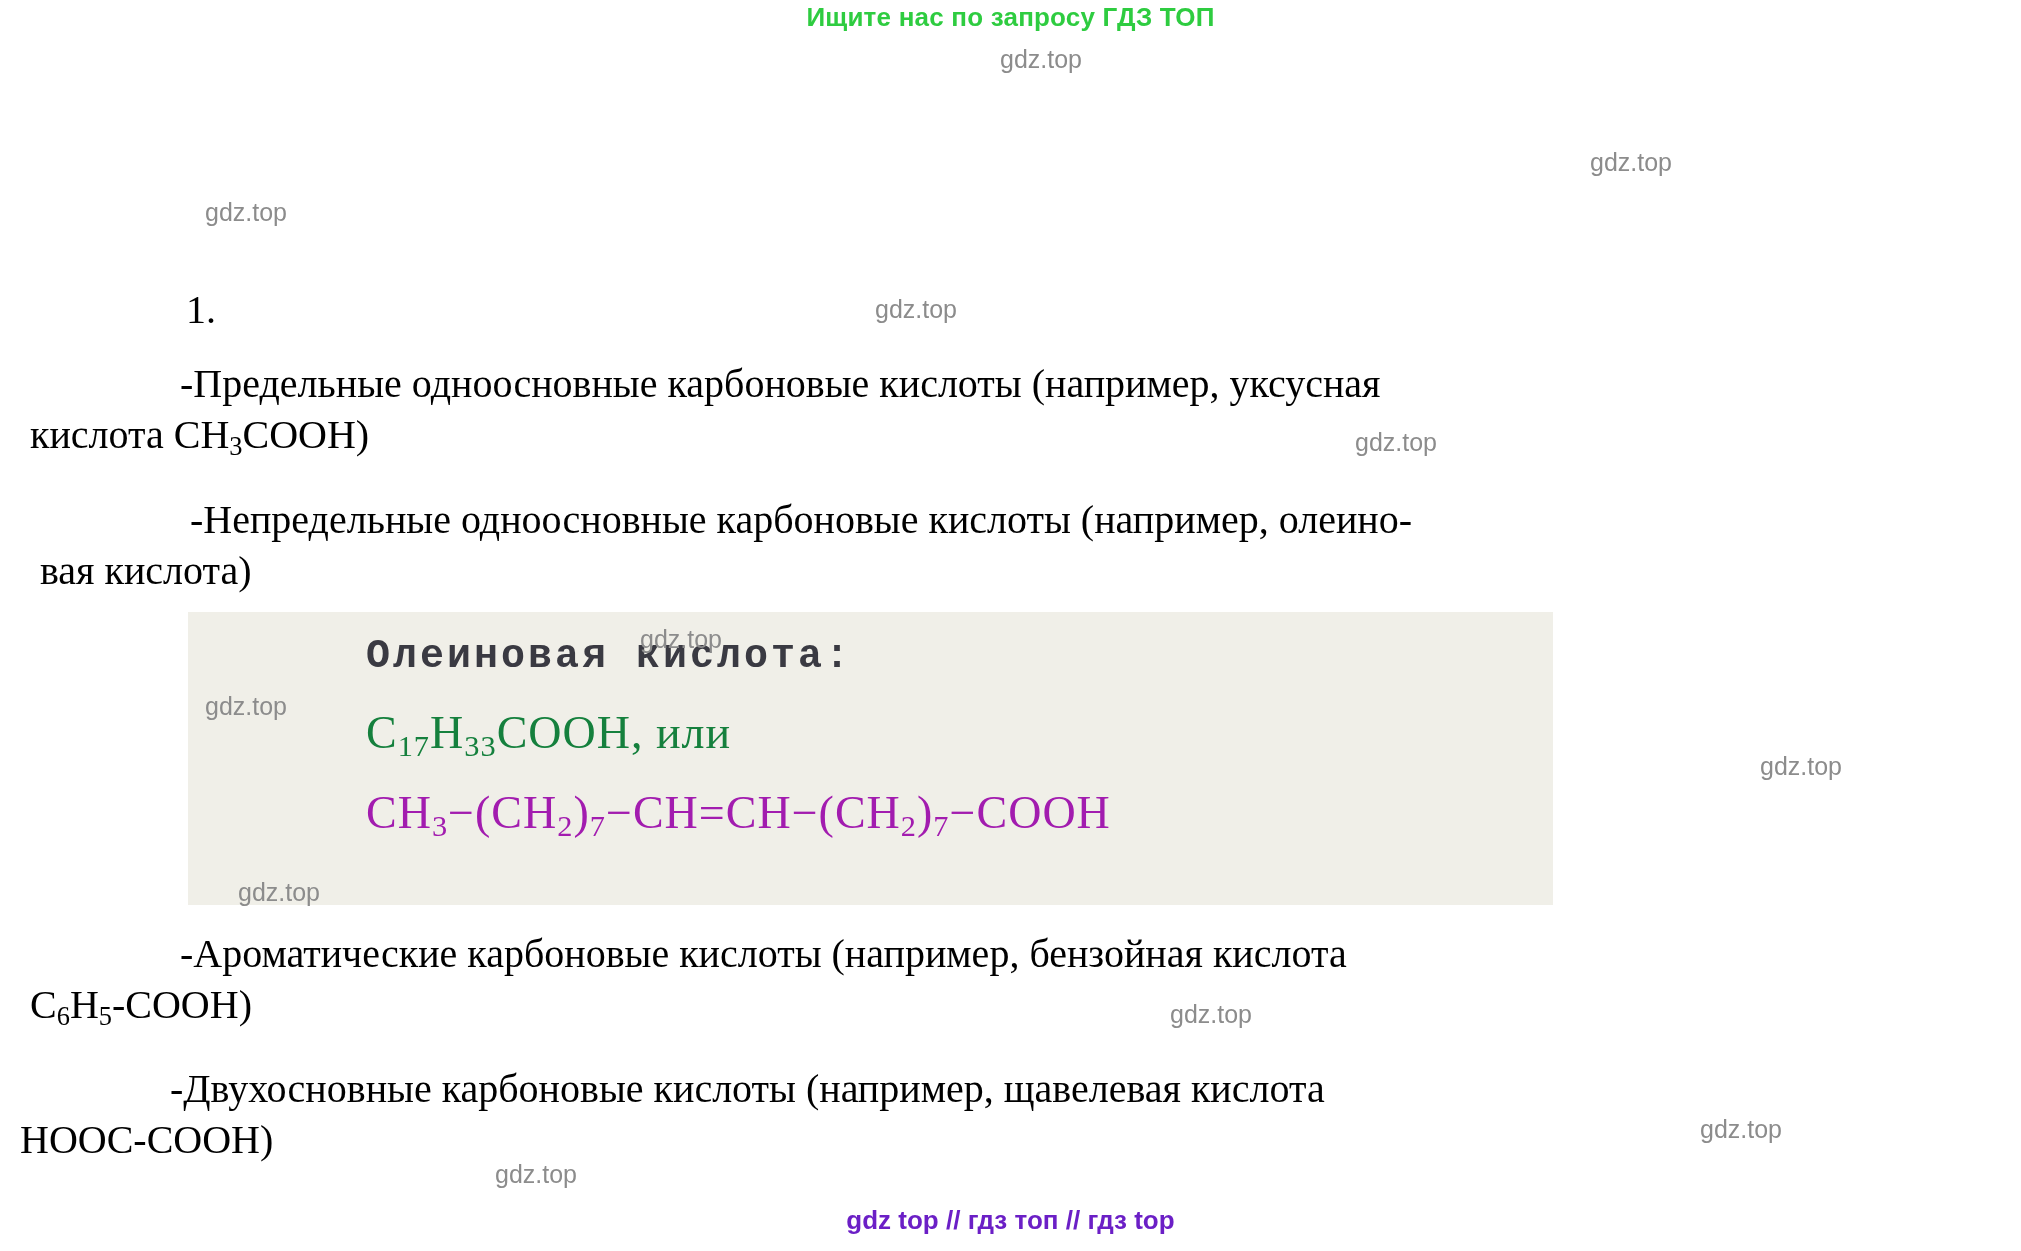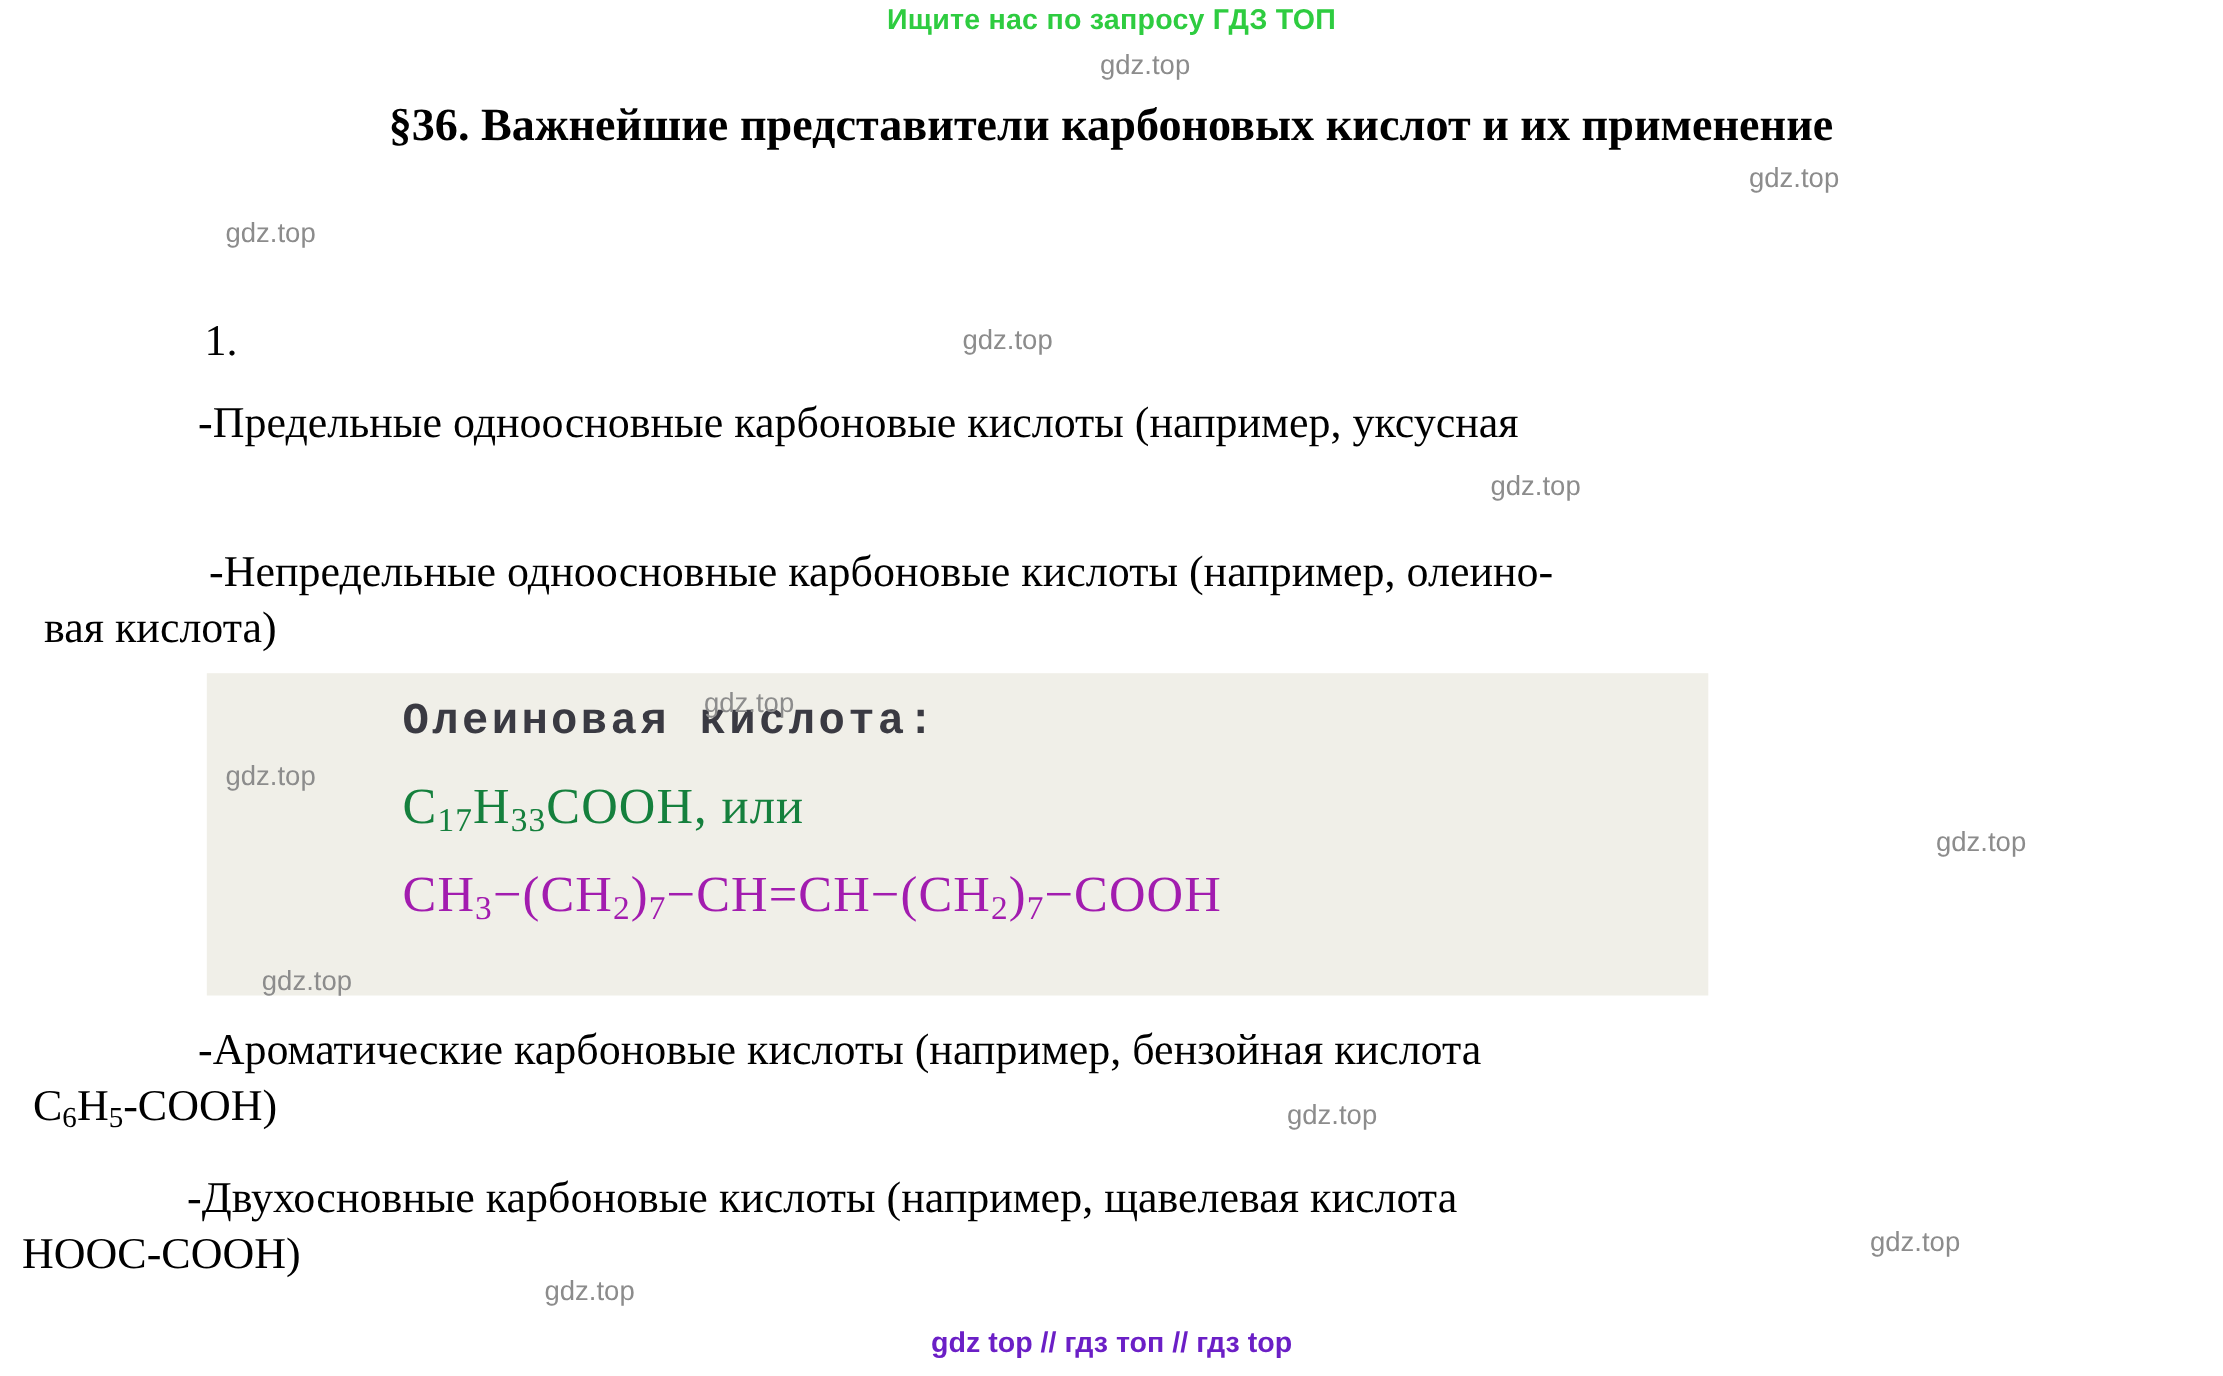--- a/index.html
+++ b/index.html
@@ -147,26 +147,26 @@
     pointer-events: none;
   }
 </style>
 </head>
 <body>
 
 <div class="page">
 
   <div class="promo-top">Ищите нас по запросу ГДЗ ТОП</div>
 
-  <div class="heading">§36. Важнейшие представители карбоновых кислот и их применение</div>
 
   <div class="item-number">1.</div>
 
   <div class="para p1">
     <span class="first-line-indent"></span><span>-Предельные  одноосновные  карбоновые  кислоты  (например,  уксусная</span><br>
+    <span>кислота CH<sub>3</sub>COOH)</span>
   </div>
 
   <div class="para p2">
     <span class="first-line-indent"></span><span>-Непредельные  одноосновные  карбоновые  кислоты  (например,  олеино-</span><br>
     <span>вая кислота)</span>
   </div>
 
   <div class="formula-box">
     <div class="formula-title">Олеиновая  кислота:</div>
     <div class="formula-line2">C<sub>17</sub>H<sub>33</sub>COOH, или</div>

